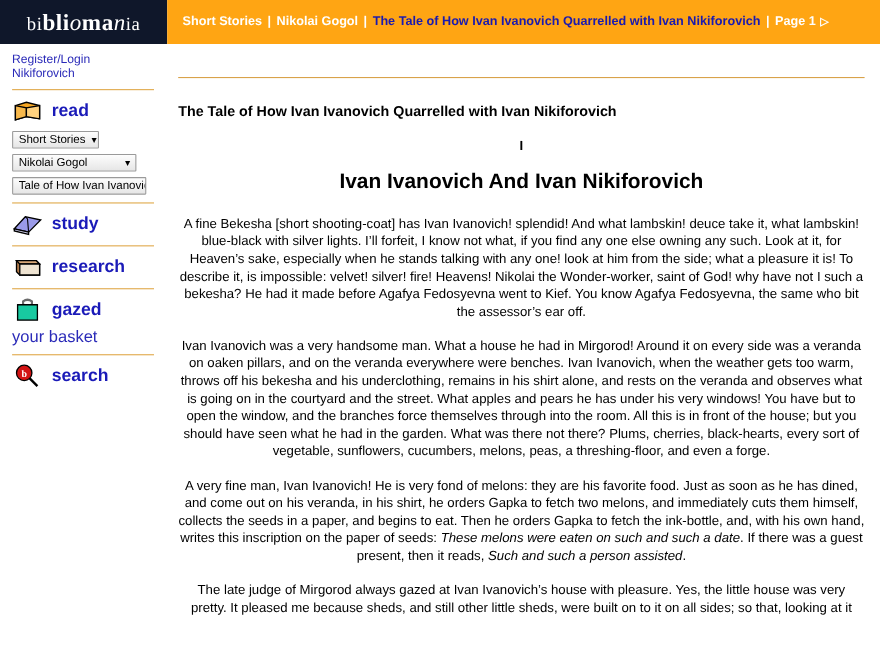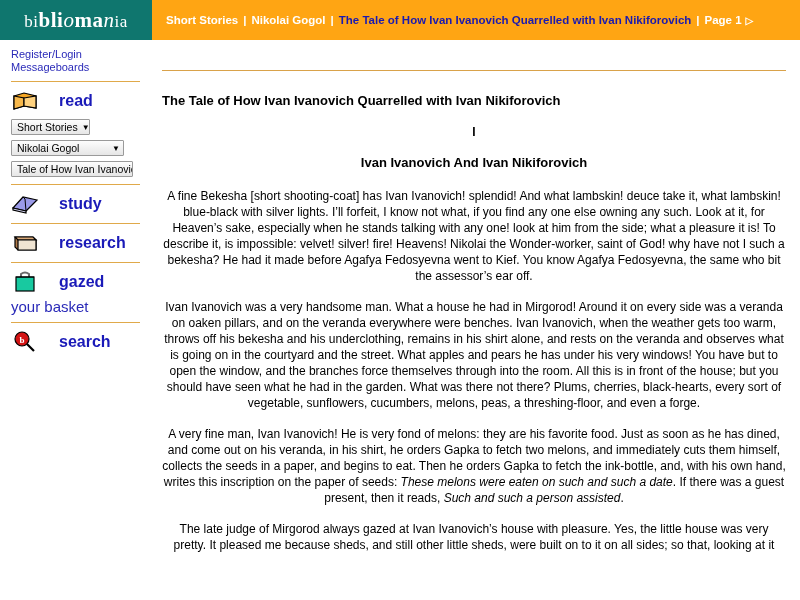--- a/index.html
+++ b/index.html
@@ -18,21 +18,21 @@
   }
 
   
   .header {
     display: flex;
     height: 40px;
     width: 800px;
   }
   .logo-block {
     width: 152px;
-    background: #0f766e;
+    background: #0f172a;
     display: flex;
     align-items: center;
     justify-content: center;
     flex: 0 0 152px;
   }
   .logo-text {
     color: #ffffff;
     font-family: "Liberation Serif", serif;
     font-size: 21px;
     letter-spacing: 0.5px;
@@ -94,21 +94,21 @@
     line-height: 13px;
   }
   .side-rule {
     border: 0;
     border-top: 1px solid #e0a94a;
     margin: 7px 12px 7px 0;
   }
   .sect {
     display: flex;
     align-items: center;
-    gap: 20px;
+    gap: 8px;
     margin: 3px 0 4px 0;
   }
   .sect-label {
     color: #1a1ab8;
     font-weight: bold;
     font-size: 16px;
     text-decoration: none;
     font-family: "Liberation Sans", sans-serif;
   }
   .icon { width: 28px; height: 24px; flex: 0 0 28px; }
@@ -155,21 +155,21 @@
     margin: 0 0 17px 0;
   }
   .chapter-num {
     text-align: center;
     font-size: 12px;
     font-weight: bold;
     margin: 0 0 16px 0;
   }
   .chapter-title {
     text-align: center;
-    font-size: 13px;
+    font-size: 19px;
     font-weight: bold;
     margin: 0 0 18px 0;
   }
   .para {
     font-size: 12px;
     line-height: 16px;
     margin: 0 0 15px 0;
     text-align: center;
   }
   .para i { font-style: italic; }
@@ -191,21 +191,21 @@
     <a class="crumb-link" href="#">Page 1</a>
     <span class="crumb-arrow">▷</span>
   </div>
 </div>
 
 <div class="page">
 
   <div class="sidebar">
 
     <a class="side-link" href="#">Register/Login</a>
-    <a class="side-link" href="#">Messageboards</a>
+    <a class="side-link" href="#">Nikiforovich</a>
 
     <hr class="side-rule">
 
     <div class="sect">
       <span class="icon">
         <svg width="28" height="24" viewBox="0 0 28 24">
           <path d="M3 7 L13 4 L25 7 L25 19 L13 17 L3 20 Z" fill="#f5a623" stroke="#000" stroke-width="1.2"></path>
           <path d="M3 7 L13 9 L13 17 L3 20 Z" fill="#f7b84b" stroke="#000" stroke-width="1.2"></path>
           <path d="M13 9 L25 7 L25 19 L13 17 Z" fill="#ffd27f" stroke="#000" stroke-width="1.2"></path>
         </svg>

